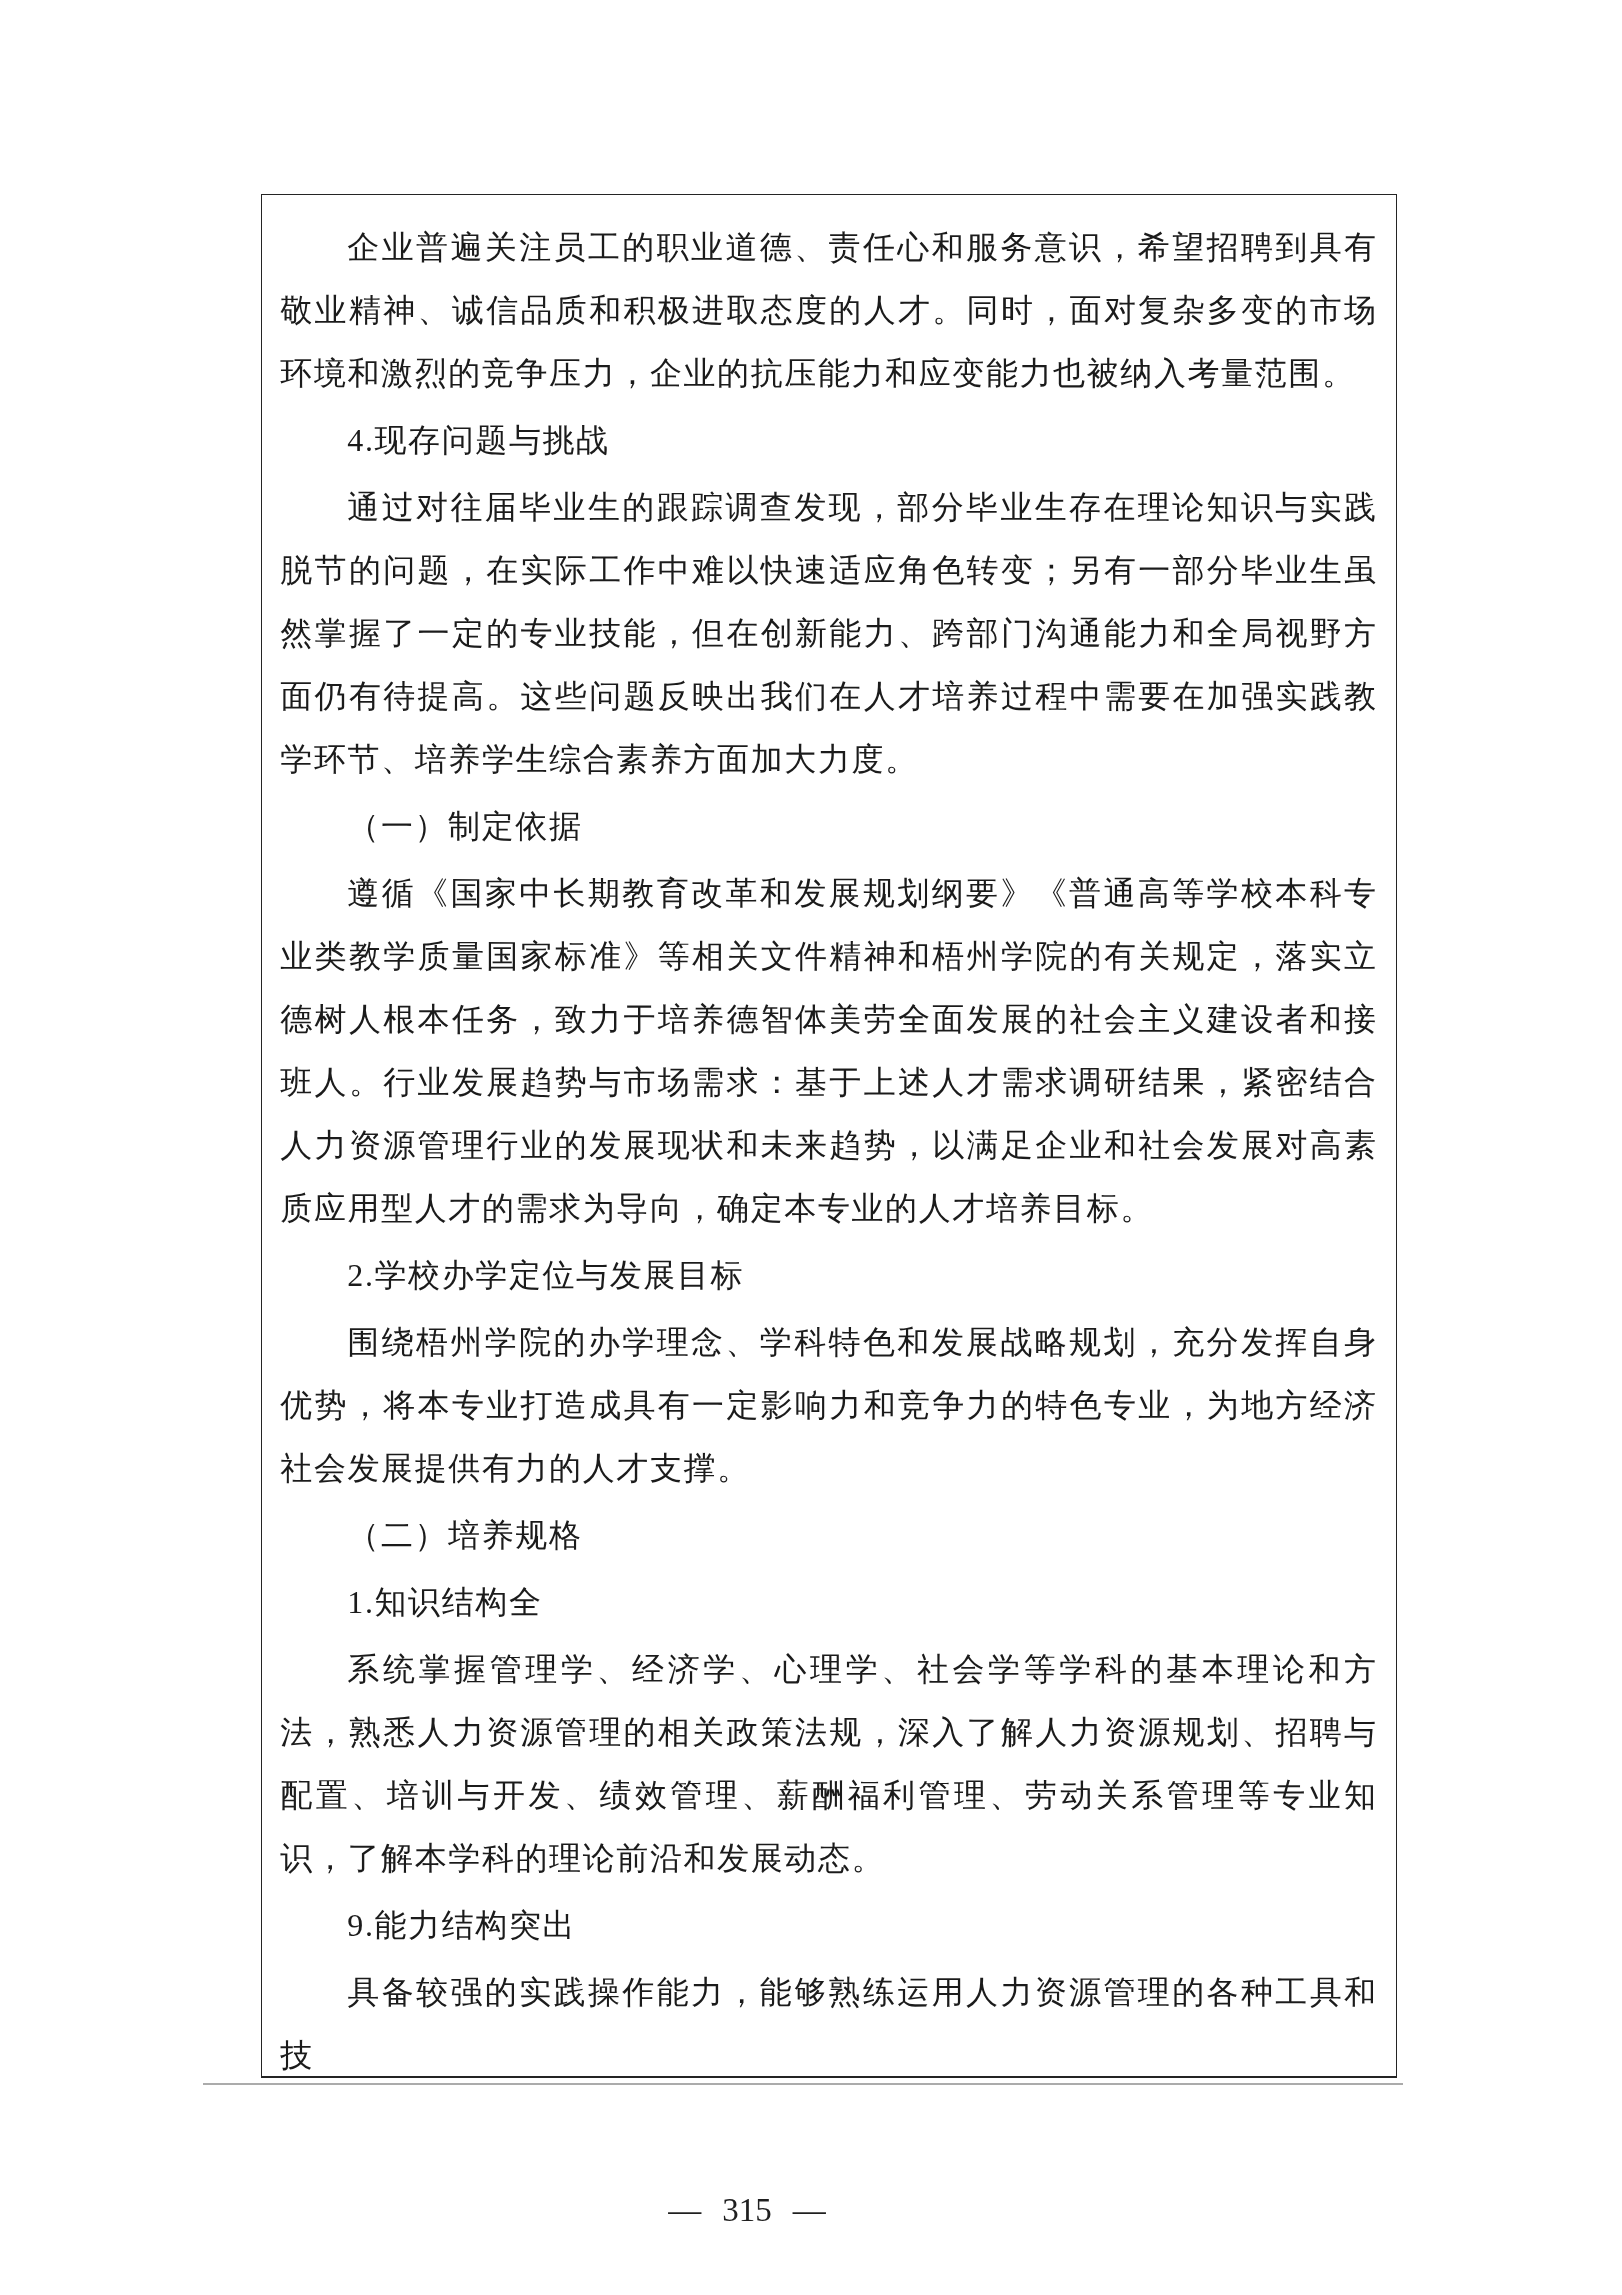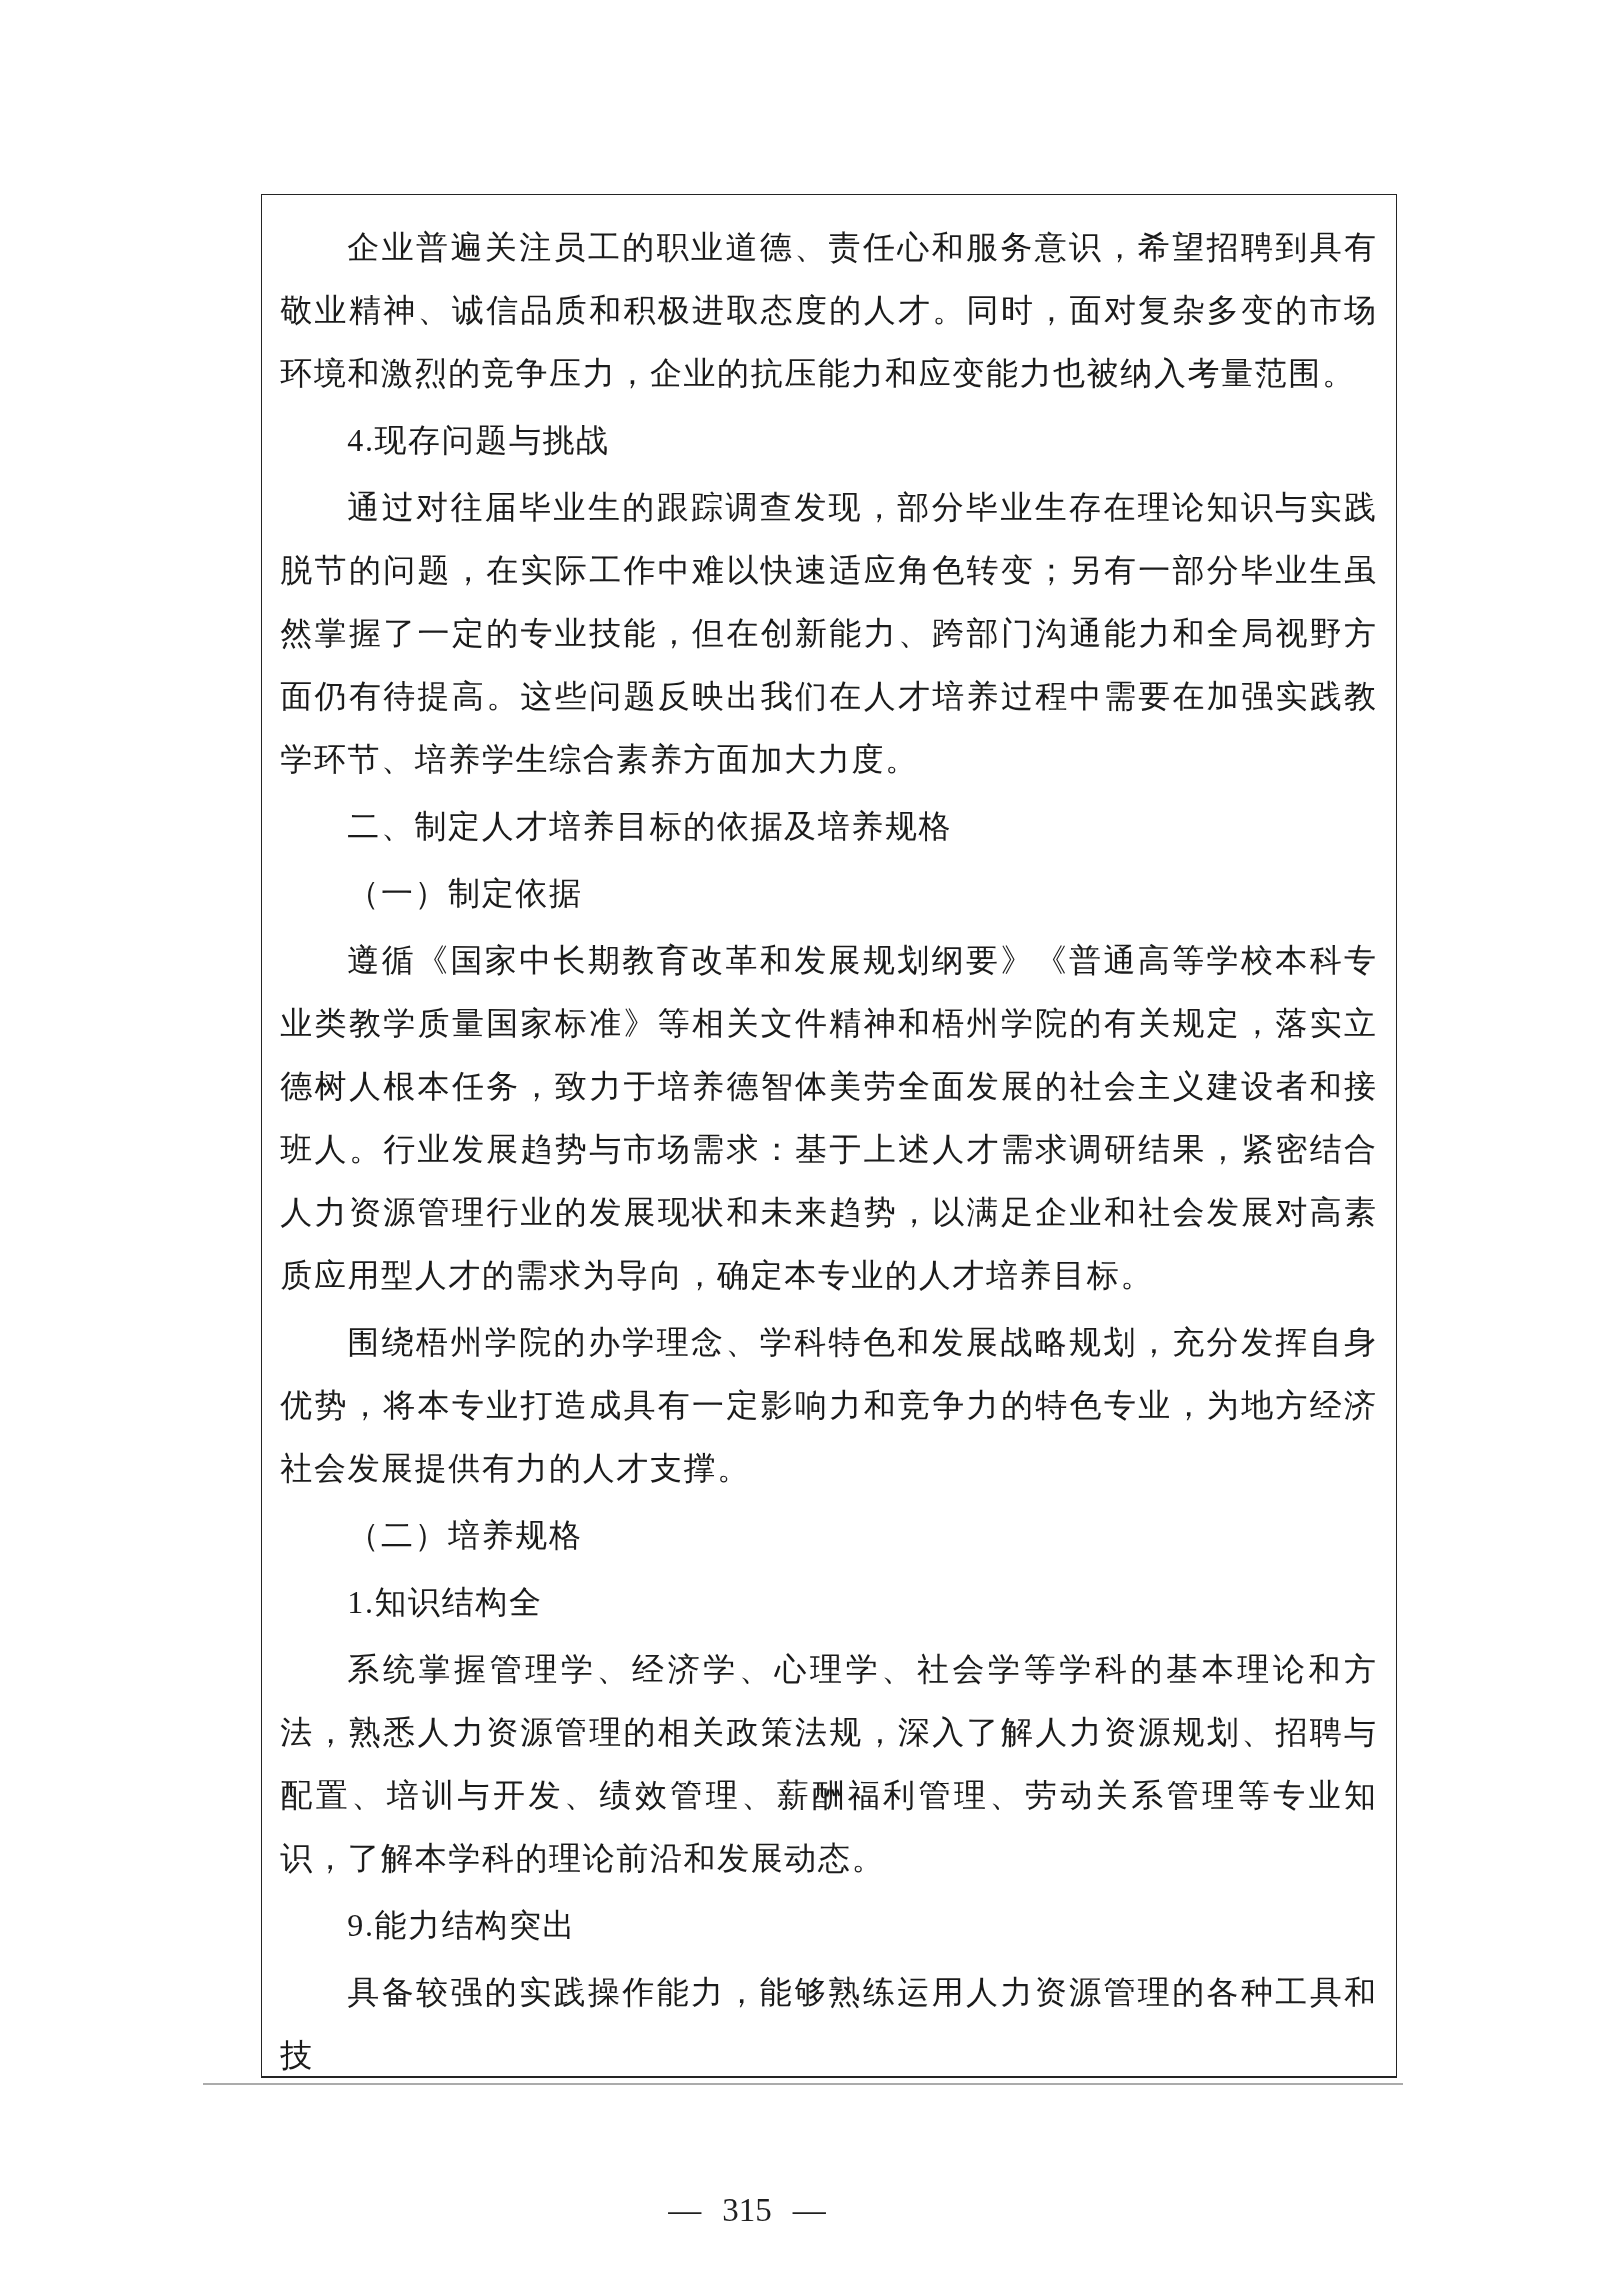--- a/index.html
+++ b/index.html
@@ -55,23 +55,23 @@
     word-spacing: 12.7px;
   }
 </style>
 </head>
 <body>
 
 <div class="content-box">
   <p>企业普遍关注员工的职业道德、责任心和服务意识，希望招聘到具有敬业精神、诚信品质和积极进取态度的人才。同时，面对复杂多变的市场环境和激烈的竞争压力，企业的抗压能力和应变能力也被纳入考量范围。</p>
   <p>4.现存问题与挑战</p>
   <p>通过对往届毕业生的跟踪调查发现，部分毕业生存在理论知识与实践脱节的问题，在实际工作中难以快速适应角色转变；另有一部分毕业生虽然掌握了一定的专业技能，但在创新能力、跨部门沟通能力和全局视野方面仍有待提高。这些问题反映出我们在人才培养过程中需要在加强实践教学环节、培养学生综合素养方面加大力度。</p>
-  <p>二、制定人才培养目标的依据及培养规格</p>
   <p>（一）制定依据</p>
   <p>遵循《国家中长期教育改革和发展规划纲要》《普通高等学校本科专业类教学质量国家标准》等相关文件精神和梧州学院的有关规定，落实立德树人根本任务，致力于培养德智体美劳全面发展的社会主义建设者和接班人。行业发展趋势与市场需求：基于上述人才需求调研结果，紧密结合人力资源管理行业的发展现状和未来趋势，以满足企业和社会发展对高素质应用型人才的需求为导向，确定本专业的人才培养目标。</p>
+  <p>2.学校办学定位与发展目标</p>
   <p>围绕梧州学院的办学理念、学科特色和发展战略规划，充分发挥自身优势，将本专业打造成具有一定影响力和竞争力的特色专业，为地方经济社会发展提供有力的人才支撑。</p>
   <p>（二）培养规格</p>
   <p>1.知识结构全</p>
   <p>系统掌握管理学、经济学、心理学、社会学等学科的基本理论和方法，熟悉人力资源管理的相关政策法规，深入了解人力资源规划、招聘与配置、培训与开发、绩效管理、薪酬福利管理、劳动关系管理等专业知识，了解本学科的理论前沿和发展动态。</p>
   <p>9.能力结构突出</p>
   <p>具备较强的实践操作能力，能够熟练运用人力资源管理的各种工具和技</p>
 </div>
 
 <div class="shadow-line"></div>
 

